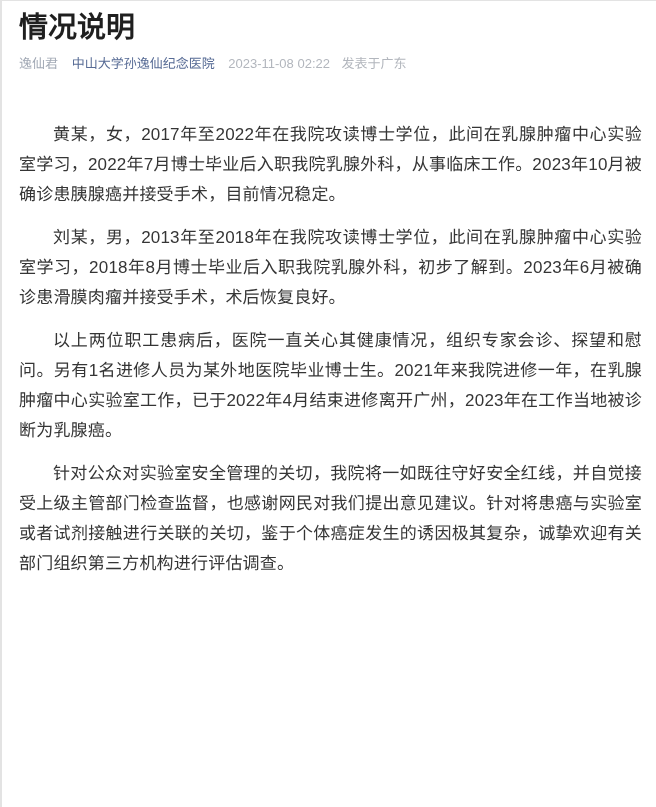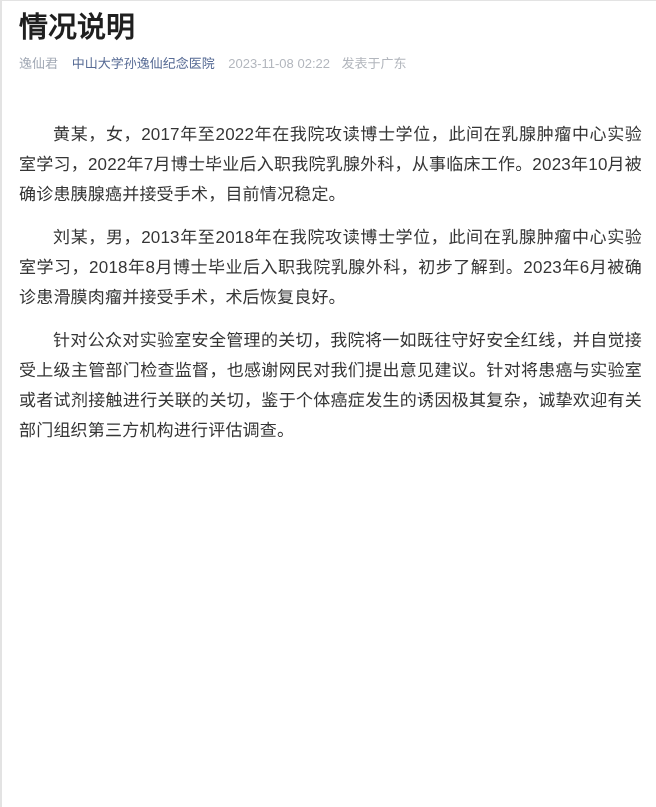--- a/index.html
+++ b/index.html
@@ -76,17 +76,18 @@
   <div class="byline">
     <span class="author">逸仙君</span>
     <span class="account">中山大学孙逸仙纪念医院</span>
     <span class="meta">2023-11-08 02:22</span>
     <span class="meta">发表于广东</span>
   </div>
 
   <div class="article-body">
     <p class="para">黄某，女，2017年至2022年在我院攻读博士学位，此间在乳腺肿瘤中心实验室学习，2022年7月博士毕业后入职我院乳腺外科，从事临床工作。2023年10月被确诊患胰腺癌并接受手术，目前情况稳定。</p>
     <p class="para">刘某，男，2013年至2018年在我院攻读博士学位，此间在乳腺肿瘤中心实验室学习，2018年8月博士毕业后入职我院乳腺外科，初步了解到。2023年6月被确诊患滑膜肉瘤并接受手术，术后恢复良好。</p>
+    <p class="para">以上两位职工患病后，医院一直关心其健康情况，组织专家会诊、探望和慰问。另有1名进修人员为某外地医院毕业博士生。2021年来我院进修一年，在乳腺肿瘤中心实验室工作，已于2022年4月结束进修离开广州，2023年在工作当地被诊断为乳腺癌。</p>
     <p class="para">针对公众对实验室安全管理的关切，我院将一如既往守好安全红线，并自觉接受上级主管部门检查监督，也感谢网民对我们提出意见建议。针对将患癌与实验室或者试剂接触进行关联的关切，鉴于个体癌症发生的诱因极其复杂，诚挚欢迎有关部门组织第三方机构进行评估调查。</p>
 
   </div>
 
 </div>
 
 </body></html>

